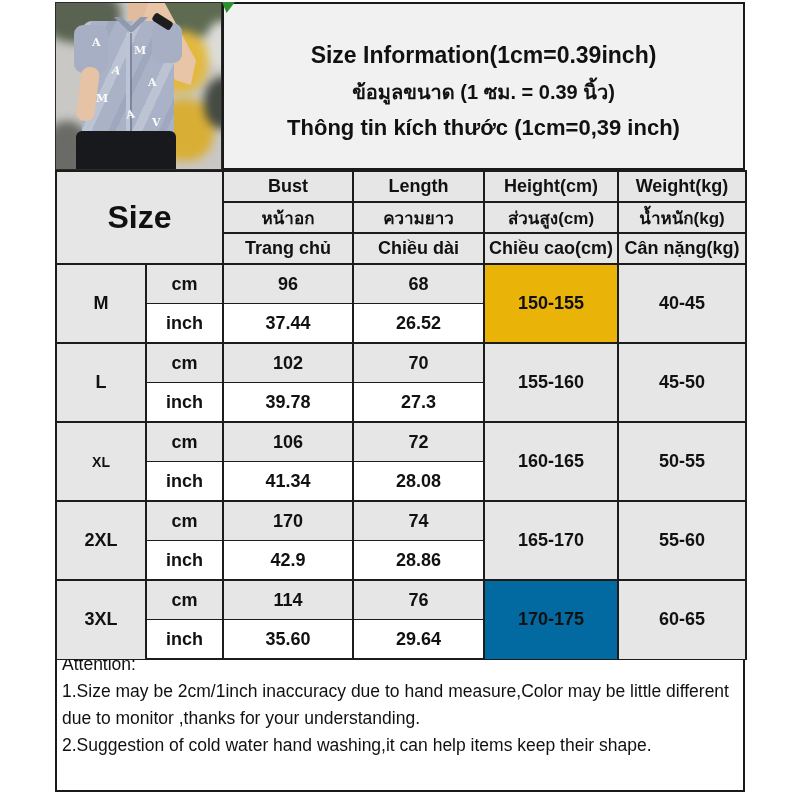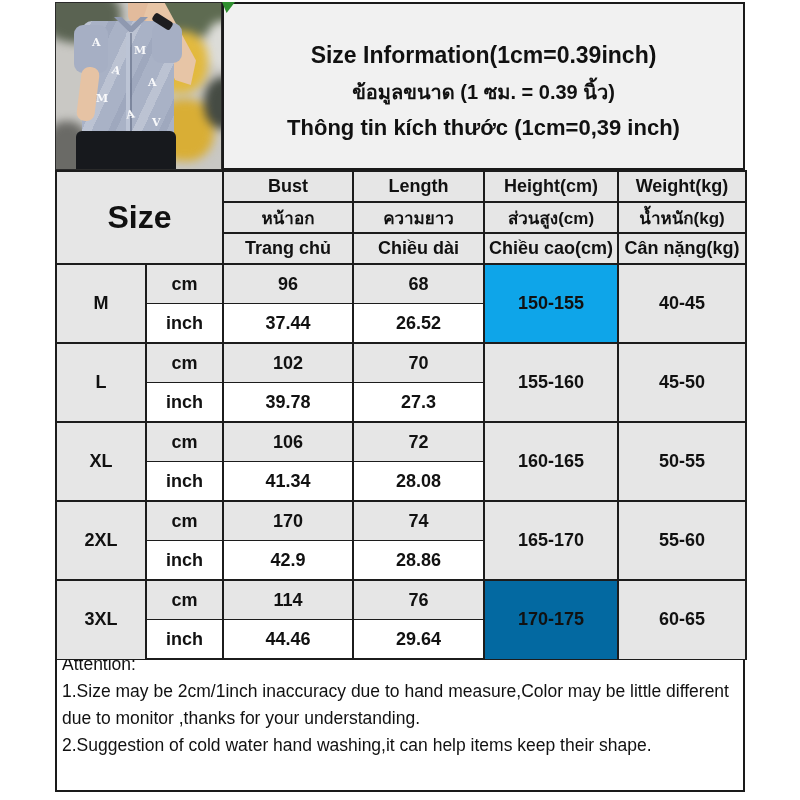--- a/index.html
+++ b/index.html
@@ -121,21 +121,21 @@
         <td>Chiều dài</td>
         <td>Chiều cao(cm)</td>
         <td>Cân nặng(kg)</td>
       </tr>
 
       <tr class="cm-row">
         <td rowspan="2" class="size-big span2" style="font-size:18px">M</td>
         <td>cm</td>
         <td>96</td>
         <td>68</td>
-        <td rowspan="2" class="span2" style="background:#0ea5e9">150-155</td>
+        <td rowspan="2" class="span2" style="background:#eab308">150-155</td>
         <td rowspan="2" class="span2" style="background:#e6e6e6">40-45</td>
       </tr>
       <tr class="in-row">
         <td>inch</td>
         <td>37.44</td>
         <td>26.52</td>
       </tr>
 
       <tr class="cm-row">
         <td rowspan="2" class="size-big span2" style="font-size:18px">L</td>
@@ -145,21 +145,21 @@
         <td rowspan="2" class="span2" style="background:#e6e6e6">155-160</td>
         <td rowspan="2" class="span2" style="background:#e6e6e6">45-50</td>
       </tr>
       <tr class="in-row">
         <td>inch</td>
         <td>39.78</td>
         <td>27.3</td>
       </tr>
 
       <tr class="cm-row">
-        <td rowspan="2" class="size-big span2" style="font-size:18px">XL</td>
+        <td rowspan="2" class="size-big span2" style="font-size:14px">XL</td>
         <td>cm</td>
         <td>106</td>
         <td>72</td>
         <td rowspan="2" class="span2" style="background:#e6e6e6">160-165</td>
         <td rowspan="2" class="span2" style="background:#e6e6e6">50-55</td>
       </tr>
       <tr class="in-row">
         <td>inch</td>
         <td>41.34</td>
         <td>28.08</td>
@@ -182,21 +182,21 @@
       <tr class="cm-row">
         <td rowspan="2" class="size-big span2" style="font-size:18px">3XL</td>
         <td>cm</td>
         <td>114</td>
         <td>76</td>
         <td rowspan="2" class="span2" style="background:#0369a1">170-175</td>
         <td rowspan="2" class="span2" style="background:#e6e6e6">60-65</td>
       </tr>
       <tr class="in-row">
         <td>inch</td>
-        <td>44.46</td>
+        <td>35.60</td>
         <td>29.64</td>
       </tr>
     </tbody>
   </table>
 
   <div class="attention">
     <div>Attention:</div>
     <div>1.Size may be 2cm/1inch inaccuracy due to hand measure,Color may be little different</div>
     <div>due to monitor ,thanks for your understanding.</div>
     <div>2.Suggestion of cold water hand washing,it can help items keep their shape.</div>

